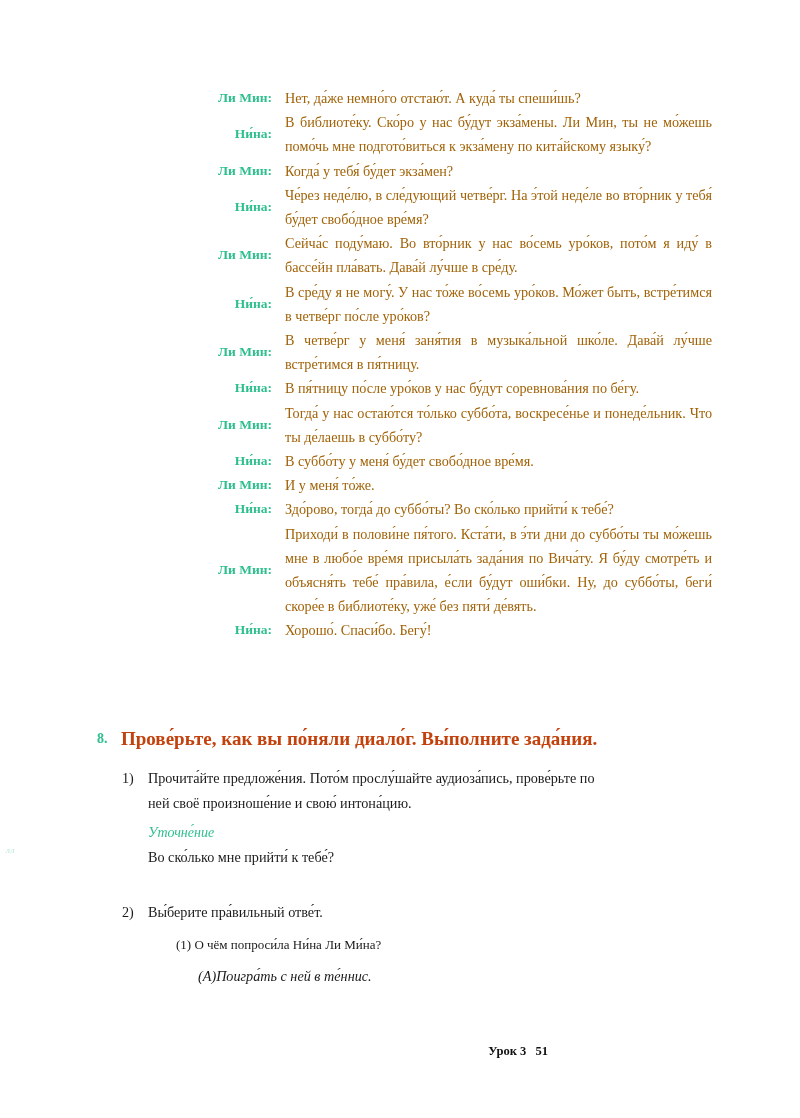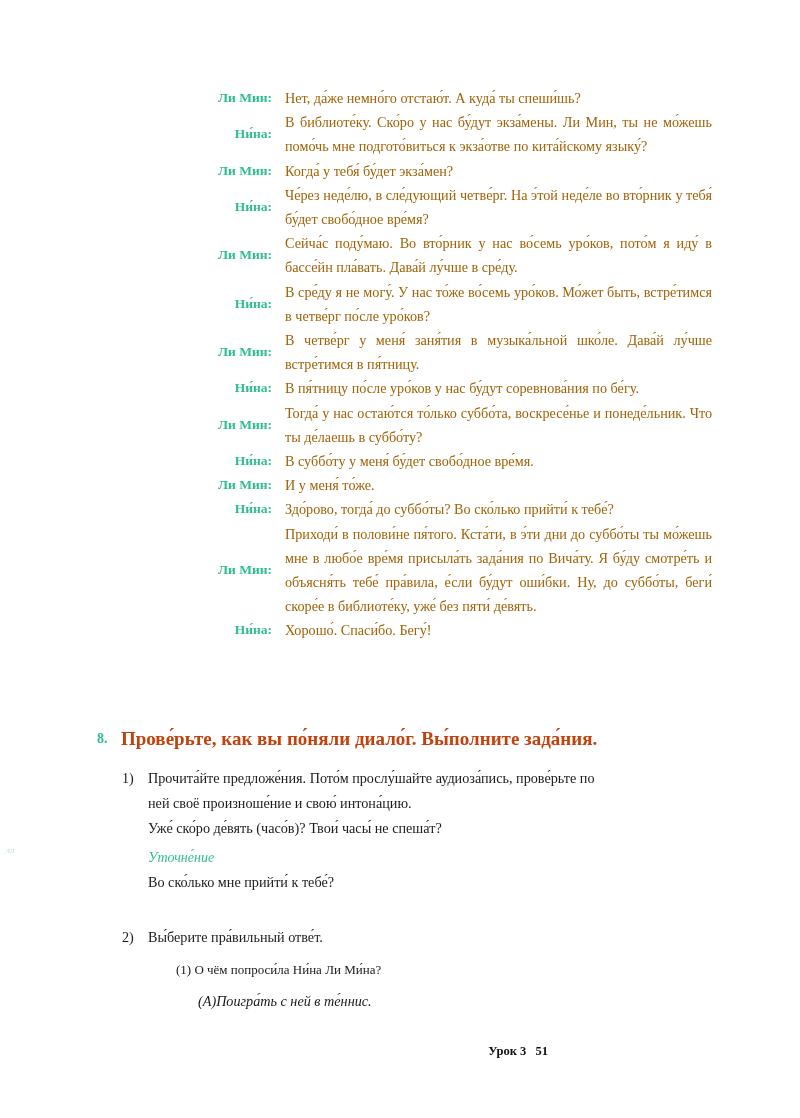--- a/index.html
+++ b/index.html
@@ -183,21 +183,21 @@
 
   <div class="dialogue">
 
     <div class="turn">
       <div class="speaker">Ли Мин:</div>
       <div class="lines nojust">Нет, да́же немно́го отстаю́т. А куда́ ты спеши́шь?</div>
     </div>
 
     <div class="turn">
       <div class="speaker">Ни́на:</div>
-      <div class="lines">В библиоте́ку. Ско́ро у нас бу́дут экза́мены. Ли Мин, ты не мо́жешь помо́чь мне подгото́виться к экза́отве по кита́йскому языку́?</div>
+      <div class="lines">В библиоте́ку. Ско́ро у нас бу́дут экза́мены. Ли Мин, ты не мо́жешь помо́чь мне подгото́виться к экза́мену по кита́йскому языку́?</div>
     </div>
 
     <div class="turn">
       <div class="speaker">Ли Мин:</div>
       <div class="lines nojust">Когда́ у тебя́ бу́дет экза́мен?</div>
     </div>
 
     <div class="turn">
       <div class="speaker">Ни́на:</div>
       <div class="lines">Че́рез неде́лю, в сле́дующий четве́рг. На э́той неде́ле во вто́рник у тебя́ бу́дет свобо́дное вре́мя?</div>
@@ -260,21 +260,20 @@
     <div class="ex-head">
       <div class="ex-num">8.</div>
       <div class="ex-head-text">Прове́рьте, как вы по́няли диало́г. Вы́полните зада́ния.</div>
     </div>
 
     <div class="sub">
       <div class="sub-num">1)</div>
       <div class="sub-body">
         <div class="sub-text">Прочита́йте предложе́ния. Пото́м прослу́шайте аудиоза́пись, прове́рьте по ней своё произноше́ние и свою́ интона́цию.</div>
 
-        <div class="example-line">Уже́ ско́ро де́вять (часо́в)? Твои́ часы́ не спеша́т?</div>
 
         <div class="label-green">Уточне́ние</div>
         <div class="example-line">Во ско́лько мне прийти́ к тебе́?</div>
       </div>
     </div>
 
     <div class="sub" style="margin-top:30px;">
       <div class="sub-num">2)</div>
       <div class="sub-body">
         <div class="sub-text">Вы́берите пра́вильный отве́т.</div>

